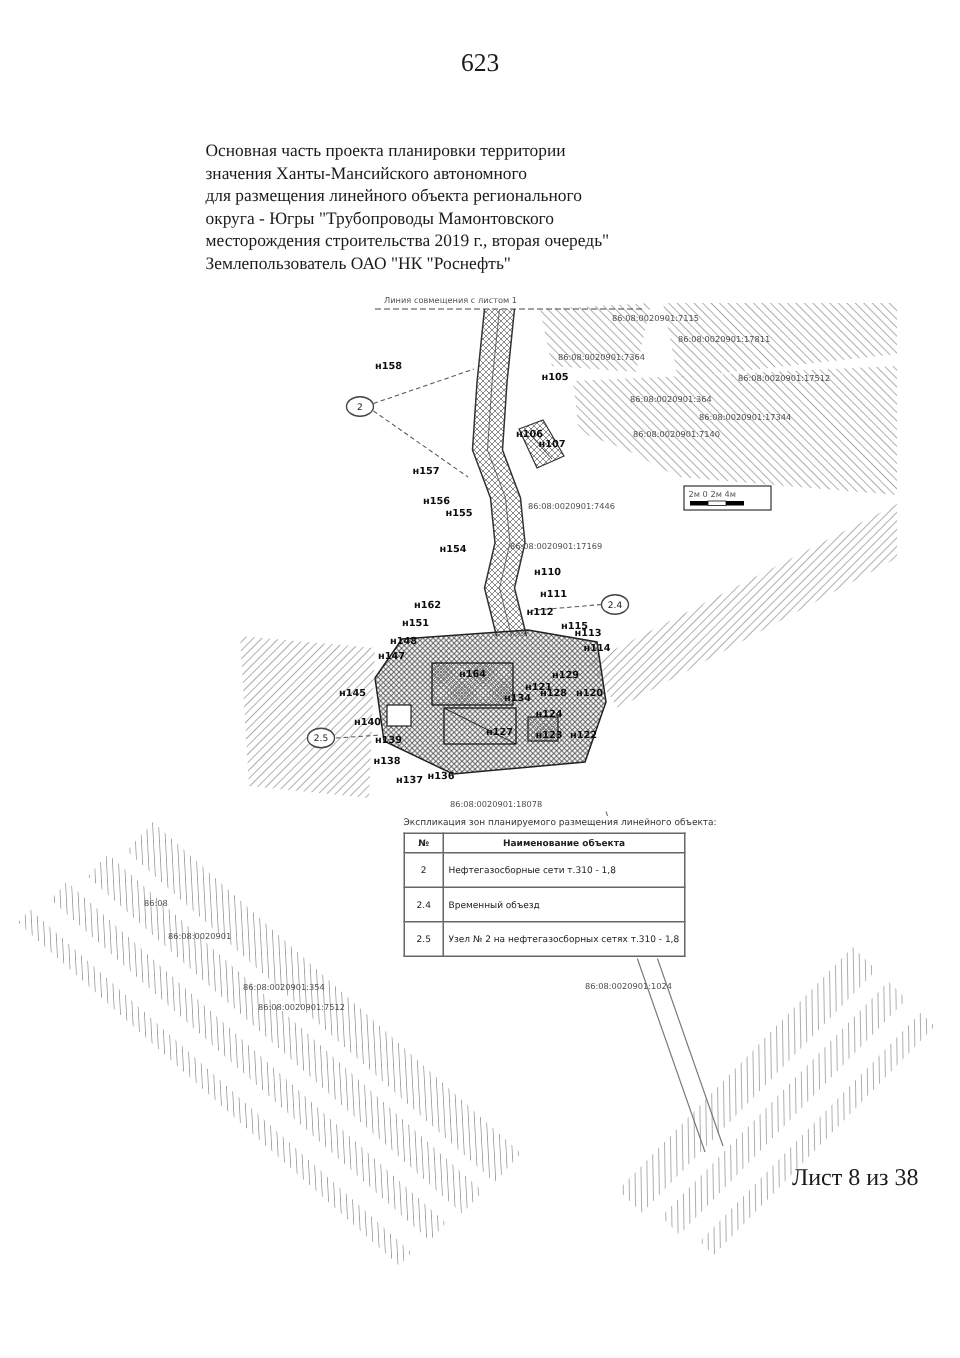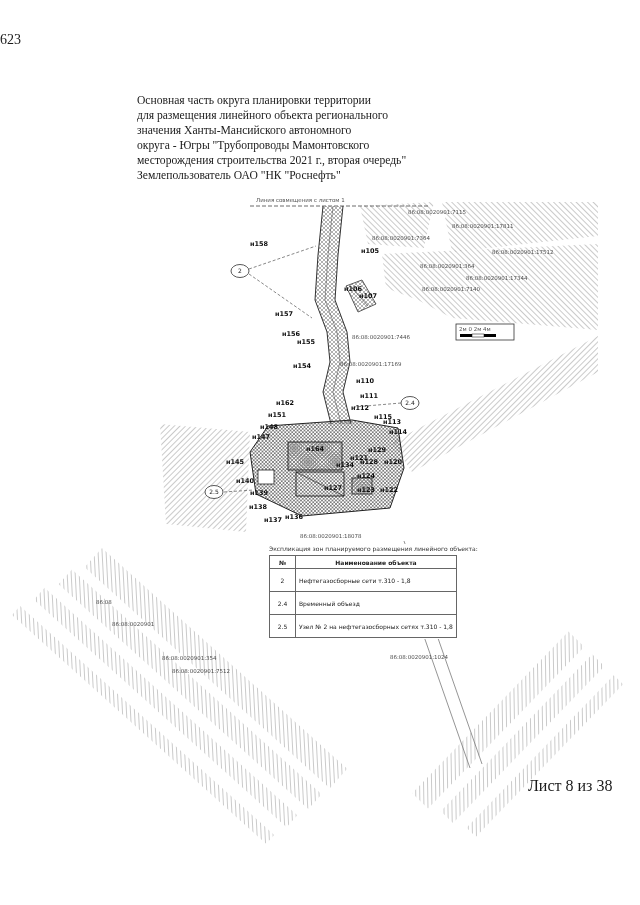--- a/index.html
+++ b/index.html
@@ -1,19 +1,19 @@
 <!DOCTYPE html>
 <html><head>
 <meta charset="utf-8">
 <style>
   *{margin:0;padding:0;box-sizing:border-box}
   html,body{background:#9a9a9a}
   .page{position:relative;width:640px;height:905px;margin:0 auto;background:#fff;
         font-family:"Liberation Serif","DejaVu Serif",serif;color:#1a1a1a;overflow:hidden}
-  .page-number{position:absolute;top:32px;left:0;width:100%;font-size:14px}
+  .page-number{position:absolute;top:32px;left:0;width:100%;text-align:center;font-size:17px}
   .title-block{position:absolute;left:137px;top:93px;width:320px;font-size:11.6px;line-height:15px}
   #map-svg{position:absolute;left:0;top:0;width:640px;height:905px}
   .legend{position:absolute;left:268px;top:544px;width:194px;background:#fff;padding:1px}
   .legend-title{font-family:"DejaVu Sans",sans-serif;font-size:6px;color:#333;margin-bottom:3px;white-space:nowrap}
   table.legend-table{border-collapse:collapse;width:188px;border:1.4px solid #333;background:#fff}
   .legend-table th,.legend-table td{border:1px solid #666;font-family:"DejaVu Sans",sans-serif;
         font-size:6px;padding:2px 3px;vertical-align:middle;color:#222}
   .legend-table th{font-weight:bold;text-align:center;height:13px}
   .legend-table td.num{width:26px;text-align:center}
   .legend-table td.nm{height:23px}
@@ -25,25 +25,25 @@
 </style>
 </head>
 <body>
 
 <div class="page">
 
   <div class="page-number">623</div>
 
   <div class="title-block">
     <div id="header-lines">
-        <div>Основная часть округа планировки территории</div>
+        <div>Основная часть проекта планировки территории</div>
+        <div>значения Ханты-Мансийского автономного</div>
         <div>для размещения линейного объекта регионального</div>
-        <div>значения Ханты-Мансийского автономного</div>
         <div>округа - Югры "Трубопроводы Мамонтовского</div>
-        <div>месторождения строительства 2021 г., вторая очередь"</div>
+        <div>месторождения строительства 2019 г., вторая очередь"</div>
         <div>Землепользователь ОАО "НК "Роснефть"</div>
       </div>
   </div>
 
   <svg id="map-svg" viewBox="0 0 640 905">
     <defs>
       <pattern id="h45" width="4" height="4" patternUnits="userSpaceOnUse" patternTransform="rotate(45)">
         <line x1="0" y1="0" x2="0" y2="4" stroke="#9d9d9d" stroke-width="1.1"></line>
       </pattern>
       <pattern id="h135" width="4" height="4" patternUnits="userSpaceOnUse" patternTransform="rotate(-45)">

